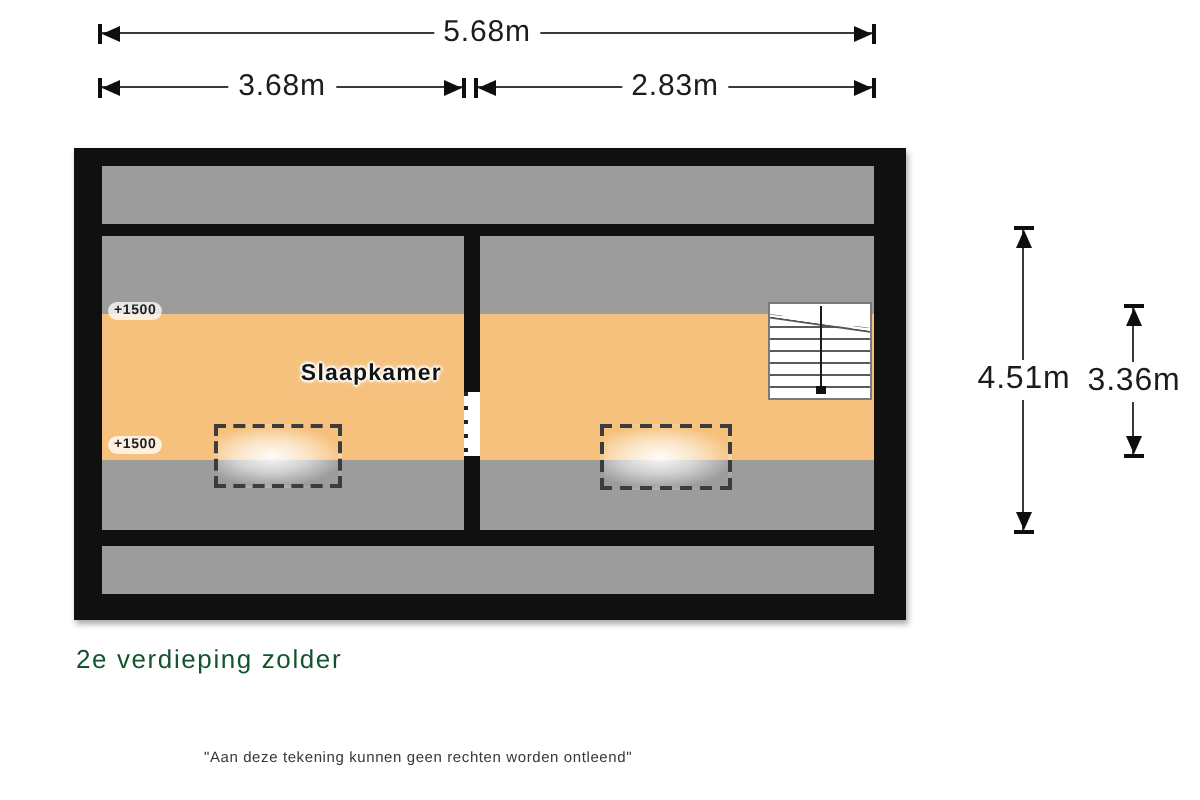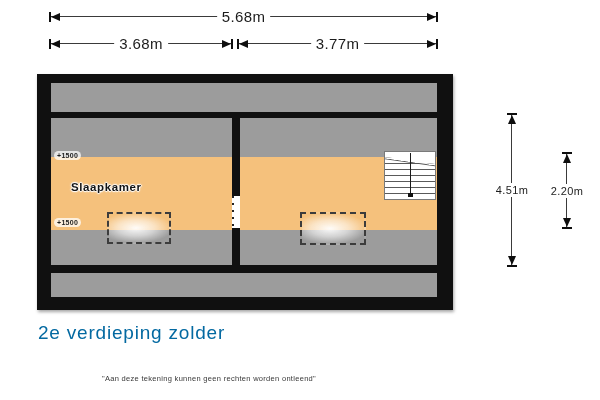--- a/index.html
+++ b/index.html
@@ -24,21 +24,21 @@
   
   .dim-v { position:absolute; width:0; border-left:1px solid #3a3a3a; }
   .dv-arr { position:absolute; left:50%; margin-left:-4.5px; width:0; height:0;
             border-left:4px solid transparent; border-right:4px solid transparent; }
   .dv-arr.u { top:1px;    border-bottom:9px solid #0e0e0e; }
   .dv-arr.d { bottom:1px; border-top:9px solid #0e0e0e; }
   .dv-tick { position:absolute; left:50%; margin-left:-5px; width:10px; height:2px; background:#0e0e0e; }
   .dv-tick.u { top:-1px; } .dv-tick.d { bottom:-1px; }
   .dim-label-v {
     position:absolute; left:0; top:50%; transform:translate(-50%,-50%);
-    background:#fff; padding:1px 4px; font-size:11px; color:#1c1c1c;
+    background:#fff; padding:1px 4px; font-size:16px; color:#1c1c1c;
     letter-spacing:0.4px; white-space:nowrap;
   }
   
   .plan-outer {
     position:absolute; left:37px; top:74px; width:416px; height:236px;
     background:var(--wall,#101010); box-shadow:1px 2px 3px rgba(0,0,0,0.35);
   }
   .plan-inner {
     position:absolute; left:14px; top:9px; right:16px; bottom:13px;
     background:var(--lowroof,#9c9c9c); overflow:hidden;
@@ -47,21 +47,21 @@
   .wall-inner-top    { top:29px;  height:6px; }
   .wall-inner-bottom { top:182px; height:8px; }
   .wall-center {
     position:absolute; left:181px; width:8px; top:35px; height:155px;
     background:var(--wall,#101010);
   }
   .floor-band { position:absolute; top:74px; height:73px; background:var(--floor,#f5c17c); }
   .floor-band.left  { left:0;     width:181px; }
   .floor-band.right { left:189px; right:0; }
   .room-label {
-    position:absolute; top:98px; text-align:left; font-size:11.5px; font-weight:600;
+    position:absolute; top:98px; text-align:right; font-size:11.5px; font-weight:600;
     color:#141414; letter-spacing:0.6px;
     text-shadow:-1px 0 1px #fff,1px 0 1px #fff,0 -1px 1px #fff,0 1px 1px #fff,0 0 3px #fff;
   }
   .room-label.slaapkamer { left:20px;  width:150px; }
   .room-label.overloop   { left:213px; width:150px; }
   .hmarker {
     position:absolute; left:3px; font-size:7px; font-weight:700; color:#1d1d1d;
     background:rgba(255,255,255,0.75); border-radius:5px; padding:0 3px; line-height:9px;
     letter-spacing:0.3px;
   }
@@ -90,21 +90,21 @@
   }
   .stairs .centerline { position:absolute; left:50%; top:1px; bottom:4px; width:1px; background:#1a1a1a; }
   .stairs .startsq { position:absolute; left:50%; margin-left:-2.5px; bottom:2px; width:5px; height:4px; background:#111; }
   .stairs .cutline { position:absolute; left:-2px; top:5px; width:58px; height:0;
                      border-top:1.5px solid #fff; box-shadow:0 1px 0 #555;
                      transform:rotate(8deg); transform-origin:left center; }
   .stairs .cutmask { position:absolute; left:0; top:-14px; width:58px; height:19px; background:#fff;
                      transform:rotate(8deg); transform-origin:left bottom; }
   
   .plan-title {
-    position:absolute; left:38px; top:322px; font-size:19px; color:#0369a1;
+    position:absolute; left:38px; top:322px; font-size:13px; color:#14532d;
     letter-spacing:0.8px;
   }
   .disclaimer {
     position:absolute; left:102px; top:374px; font-size:7.5px; color:#383838;
     letter-spacing:0.3px;
   }
 </style>
 </head>
 <body>
 
@@ -124,21 +124,21 @@
     <span class="dh-arr l"></span>
     <span class="dh-arr r"></span>
     <span class="dim-label">3.68m</span>
   </div>
 
   <div class="dim-h" style="left:238px; top:43px; width:199px;">
     <span class="dh-tick l"></span>
     <span class="dh-tick r"></span>
     <span class="dh-arr l"></span>
     <span class="dh-arr r"></span>
-    <span class="dim-label">3.77m</span>
+    <span class="dim-label">2.83m</span>
   </div>
 
   <div class="plan-outer">
     <div class="plan-inner">
 
       <div class="wall-h wall-inner-top"></div>
       <div class="wall-h wall-inner-bottom"></div>
       <div class="wall-center"></div>
 
       <div class="floor-band left"></div>
@@ -171,19 +171,19 @@
     <span class="dv-arr u"></span>
     <span class="dv-arr d"></span>
     <span class="dim-label-v">4.51m</span>
   </div>
 
   <div class="dim-v" style="left:566px; top:153px; height:75px;">
     <span class="dv-tick u"></span>
     <span class="dv-tick d"></span>
     <span class="dv-arr u"></span>
     <span class="dv-arr d"></span>
-    <span class="dim-label-v">2.20m</span>
+    <span class="dim-label-v">3.36m</span>
   </div>
 
   <div class="plan-title">2e verdieping zolder</div>
   <div class="disclaimer">"Aan deze tekening kunnen geen rechten worden ontleend"</div>
 
 </div>
 
 </body></html>

